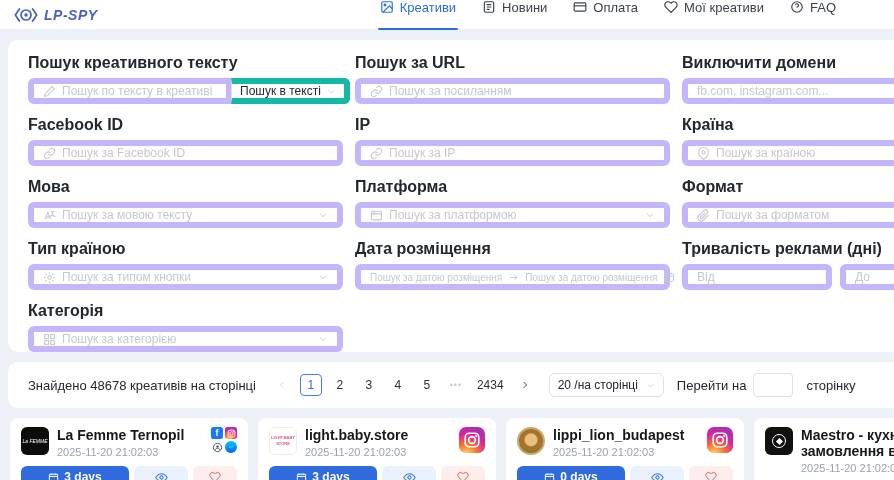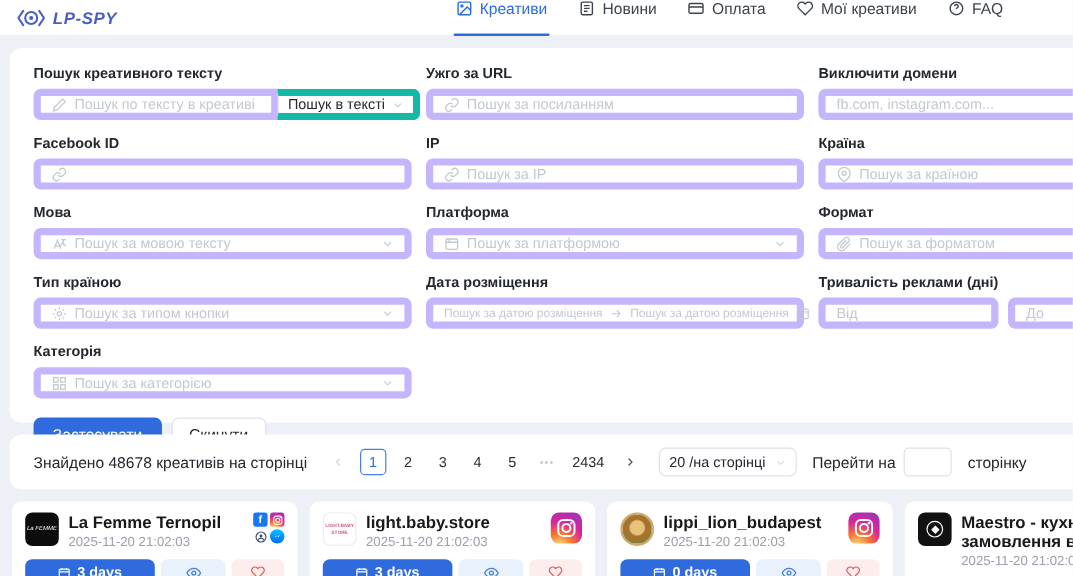--- a/index.html
+++ b/index.html
@@ -17,21 +17,21 @@
               position:relative; cursor:pointer; white-space:nowrap; }
   .nav-item.active { color:#2b6cdf; }
   .nav-item.active::after { content:""; position:absolute; left:-2px; right:-2px; bottom:0;
               height:2px; background:#2b6cdf; border-radius:2px; }
   .nico { flex:none; display:flex; }
 
   
   .panel { position:absolute; left:8px; top:40px; width:982px; height:312px; background:#fff;
            border-radius:10px; padding:14px 20px; }
   .fgrid { display:grid; grid-template-columns:315px 315px 315px; column-gap:12px; row-gap:12px; }
-  .flabel { display:block; font-size:12px; font-weight:bold; color:#23272e; margin-bottom:6px; }
+  .flabel { display:block; font-size:16px; font-weight:bold; color:#23272e; margin-bottom:6px; }
   .ibox { display:flex; align-items:center; gap:6px; border:6px solid #c4b5fd; border-radius:6px;
           height:26px; padding:0 9px; background:#fff; color:#c3c8d1; }
   .ibox input { border:0; outline:0; flex:1; min-width:0; font:12px "Liberation Sans",sans-serif;
           color:#333; background:transparent; }
   .ibox input::placeholder { color:#c3c8d1; }
   .ph { flex:1; font-size:12px; color:#c3c8d1; white-space:nowrap; overflow:hidden; }
   .ph.sm { font-size:10px; flex:none; }
   .chev { margin-left:auto; flex:none; display:flex; color:#c3c8d1; }
   .combo { display:flex; }
   .combo .main { flex:1; border-radius:6px 0 0 6px; }
@@ -180,21 +180,21 @@
           <span class="chev">
               <svg width="9" height="9" viewBox="0 0 24 24" fill="none" stroke="currentColor" stroke-width="2.4">
                 <path d="M5 9l7 7 7-7"></path>
               </svg>
             </span>
         </div>
       </div>
     </div>
 
     <div>
-      <span class="flabel">Ужго за URL</span>
+      <span class="flabel">Пошук за URL</span>
       <div class="ibox">
         <svg width="13" height="13" viewBox="0 0 24 24" fill="none" stroke="currentColor" stroke-width="2">
             <path d="M10 13a5 5 0 0 0 7.5.5l3-3a5 5 0 0 0-7-7l-1.7 1.7"></path>
             <path d="M14 11a5 5 0 0 0-7.5-.5l-3 3a5 5 0 0 0 7 7l1.7-1.7"></path>
           </svg>
         <input placeholder="Пошук за посиланням" style="">
       </div>
     </div>
 
     <div>
@@ -204,20 +204,21 @@
       </div>
     </div>
 
     <div>
       <span class="flabel">Facebook ID</span>
       <div class="ibox">
         <svg width="13" height="13" viewBox="0 0 24 24" fill="none" stroke="currentColor" stroke-width="2">
             <path d="M10 13a5 5 0 0 0 7.5.5l3-3a5 5 0 0 0-7-7l-1.7 1.7"></path>
             <path d="M14 11a5 5 0 0 0-7.5-.5l-3 3a5 5 0 0 0 7 7l1.7-1.7"></path>
           </svg>
+        <input placeholder="Пошук за Facebook ID" style="">
       </div>
     </div>
 
     <div>
       <span class="flabel">IP</span>
       <div class="ibox">
         <svg width="13" height="13" viewBox="0 0 24 24" fill="none" stroke="currentColor" stroke-width="2">
             <path d="M10 13a5 5 0 0 0 7.5.5l3-3a5 5 0 0 0-7-7l-1.7 1.7"></path>
             <path d="M14 11a5 5 0 0 0-7.5-.5l-3 3a5 5 0 0 0 7 7l1.7-1.7"></path>
           </svg>

